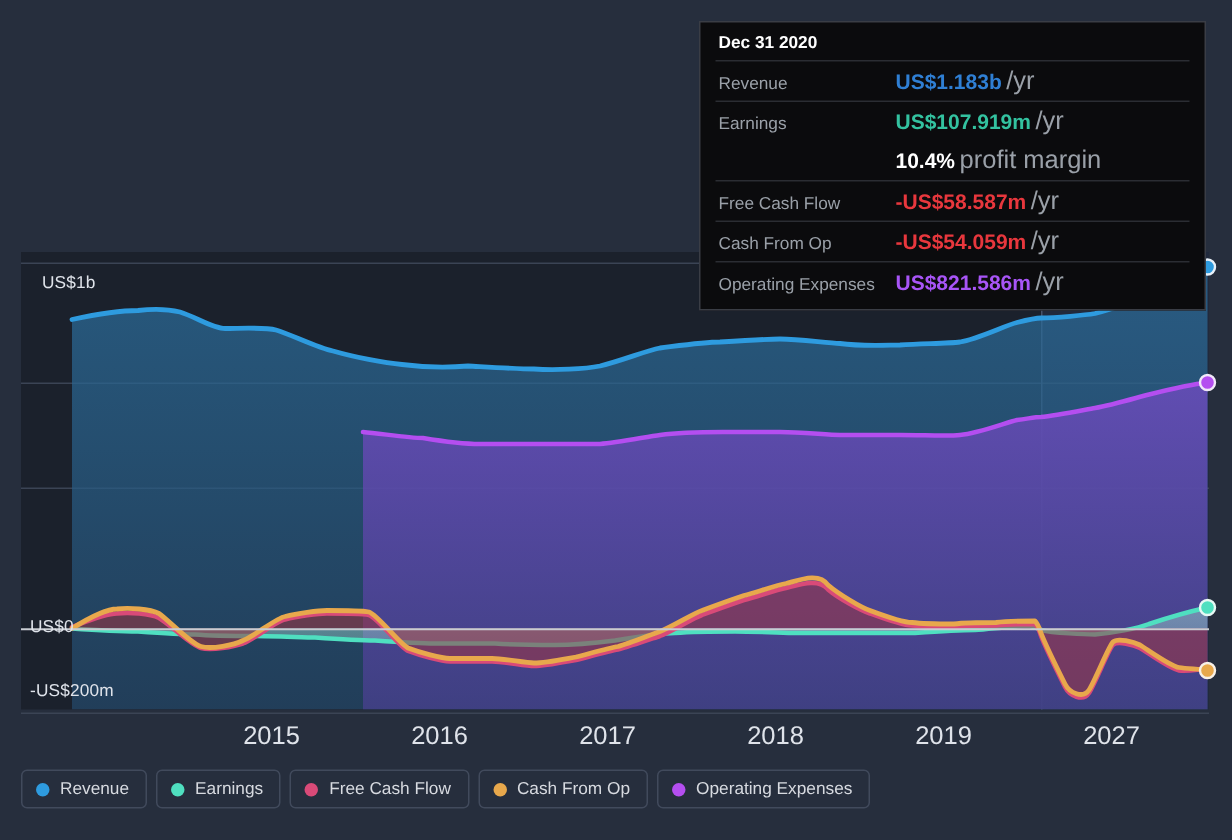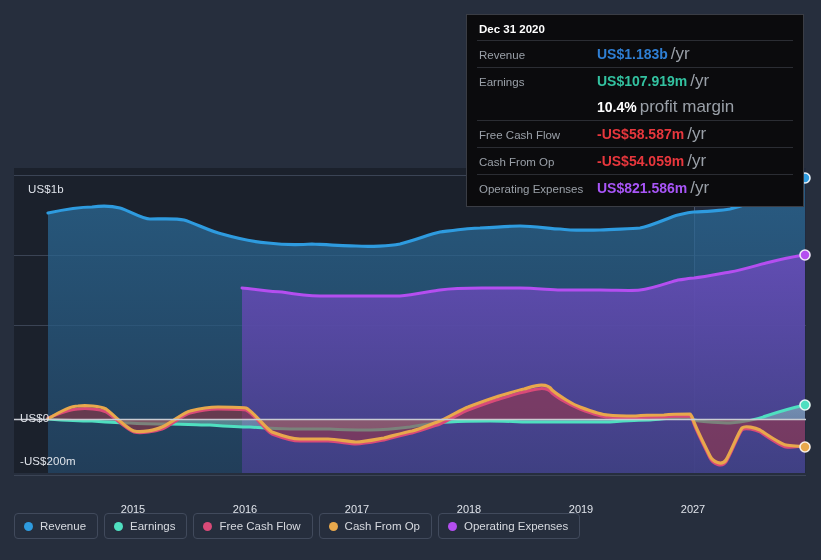--- a/index.html
+++ b/index.html
@@ -39,26 +39,27 @@
     letter-spacing: 0.1px;
     white-space: nowrap;
     pointer-events: none;
   }
   #label-top    { left: 28px;  top: 155px; margin-top: 28px; }
   #label-zero   { left: 20px;  top: 412px; }
   #label-bottom { left: 20px;  top: 455px; text-align: center; }
 
   .x-tick {
     position: absolute;
-    top: 503px;
-    font-size: 11px;
+    top: 481px;
+    font-size: 17px;
     color: #dfe3ea;
     transform: translateX(-50%);
     white-space: nowrap;
     pointer-events: none;
+    margin-left: 48px;
   }
 
   
   #tooltip {
     position: absolute;
     left: 466px;
     top: 14px;
     width: 338px;
     background: #0b0b0d;
     border: 1px solid #3a3d45;

